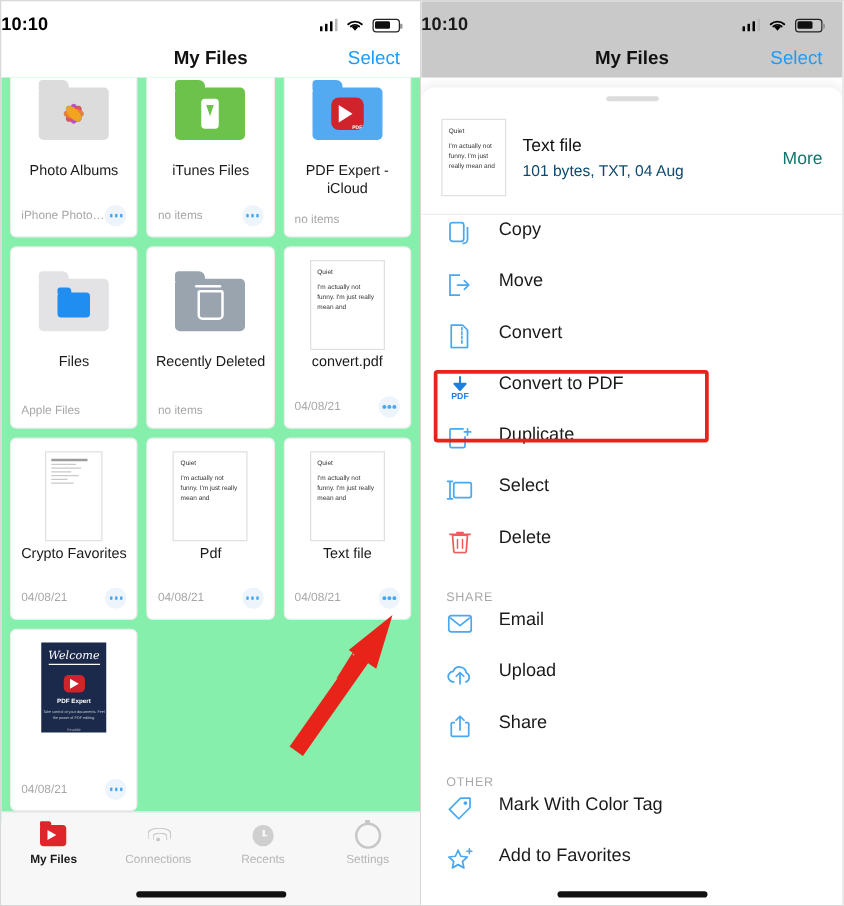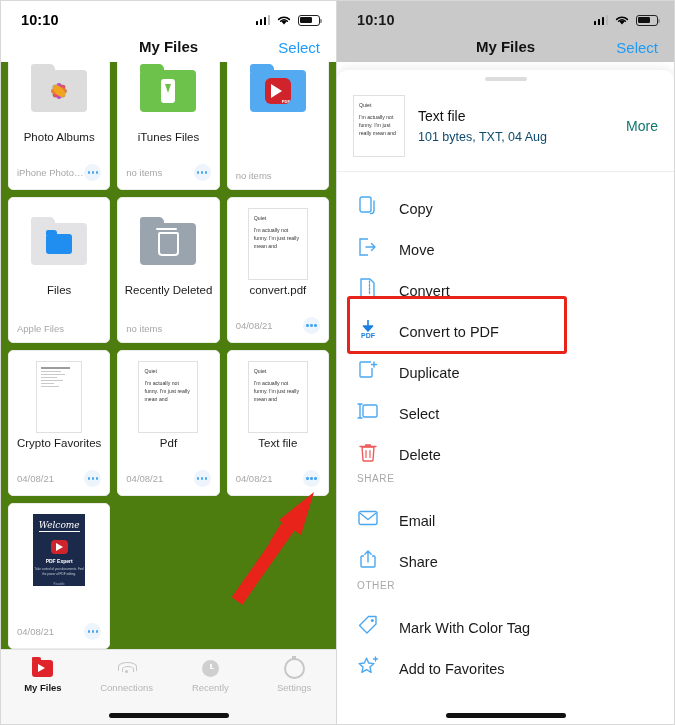--- a/index.html
+++ b/index.html
@@ -19,21 +19,21 @@
     position: relative;
     overflow: hidden;
     background: #ffffff;
   }
   .phone-left { width: 337px; height: 725px; border: 1px solid #d8d8d8; box-sizing: border-box; }
   .phone-right { width: 338px; height: 725px; border: 1px solid #d8d8d8; border-left: none; box-sizing: border-box; }
 
   .statusbar {
     height: 30px;
     display: flex; align-items: center;
-    padding: 8px 16px 0 20px;
+    padding: 8px 16px 0 0;
     box-sizing: border-box;
     position: relative;
     justify-content: flex-end;
   }
   .status-time {
     font-size: 14.5px; font-weight: bold; color: #000;
     letter-spacing: 0.1px;
   }
   .status-right {
     margin-left: auto;
@@ -62,21 +62,21 @@
   .navbar .title { font-size: 15px; color:#111; font-weight:600; }
   .navbar .select {
     position:absolute; right:16px; top:50%; transform:translateY(-50%);
     font-size: 15px; color:#1d9bf7;
   }
 
   
   .grid-scroll {
     position: absolute; top: 61px; left:0; right:0; bottom: 66px;
     overflow: hidden;
-    background:#4d7c0f;
+    background:#86efac;
   }
   .grid {
     display: grid;
     grid-template-columns: repeat(3, 1fr);
     gap: 7px;
     padding: 0 7px;
     margin-top: -18px;
   }
   .card {
     background: #fff;
@@ -266,21 +266,21 @@
     border-bottom:1px solid #ededed;
   }
   .file-head .doc { width:52px;height:62px; flex:0 0 auto; }
   .fh-text { flex:1; min-width:0; }
   .fh-name { font-size:14px; color:#111; margin-bottom:6px; }
   .fh-meta { font-size:12.5px; color:#0c4a6e; }
   .fh-more { font-size:14px; color:#0f766e; flex:0 0 auto; }
 
   .menu { padding-top:4px; }
   .menu-row {
-    display:flex; align-items:flex-end; gap:20px;
+    display:flex; align-items:flex-start; gap:20px;
     height:41px; padding:0 20px;
     position:relative;
   }
   .menu-row .label { font-size:14.5px; color:#1a1a1a; }
   .menu-icon { width:22px; height:22px; flex:0 0 auto; display:flex; align-items:center; justify-content:center; }
   .section-head {
     font-size:10px; color:#a8a8a8; letter-spacing:.6px;
     padding: 10px 20px 4px 20px;
   }
   .highlight-box {
@@ -367,20 +367,21 @@
               </div>
           </div>
         </div>
 
         <div class="card">
           <div class="thumb-wrap">
             <div class="folder blue">
               <div class="pdfexp-glyph"></div>
             </div>
           </div>
+          <div class="card-name">PDF Expert - iCloud</div>
           <div class="card-foot">
             <div class="card-sub">no items</div>
           </div>
         </div>
 
         <div class="card">
           <div class="thumb-wrap">
             <div class="folder lgrey">
               <div class="inner-blue"></div>
             </div>
@@ -527,21 +528,21 @@
               <i></i>
               <i></i>
             </div>
           </div>
         <div class="tab-label">Connections</div>
       </div>
       <div class="tab">
         <div class="tab-icon">
             <div class="ico-clock"></div>
           </div>
-        <div class="tab-label">Recently</div>
+        <div class="tab-label">Recents</div>
       </div>
       <div class="tab">
         <div class="tab-icon">
             <div class="ico-gear"></div>
           </div>
         <div class="tab-label">Settings</div>
       </div>
     </div>
 
     <div class="home-ind"></div>
@@ -668,20 +669,29 @@
         <div class="menu-row">
           <div class="menu-icon">
             <svg width="20" height="16" viewBox="0 0 20 16">
                 <rect x="1" y="1.5" width="18" height="13" rx="2" stroke="#4aa8f0" stroke-width="1.4" fill="none"></rect>
                 <path d="M2.5 3.5 L10 9.5 L17.5 3.5" stroke="#4aa8f0" stroke-width="1.4" fill="none" stroke-linecap="round" stroke-linejoin="round"></path>
               </svg>
           </div>
           <div class="label">Email</div>
         </div>
 
+        <div class="menu-row">
+          <div class="menu-icon">
+            <svg width="22" height="18" viewBox="0 0 22 18">
+                <path d="M6 14.5 a4.2 4.2 0 0 1 -0.4 -8.4 a5.4 5.4 0 0 1 10.4 1.1 a3.9 3.9 0 0 1 -0.3 7.3" stroke="#4aa8f0" stroke-width="1.4" fill="none" stroke-linecap="round"></path>
+                <path d="M11 16 V7 M8 10 L11 7 L14 10" stroke="#4aa8f0" stroke-width="1.4" fill="none" stroke-linecap="round" stroke-linejoin="round"></path>
+              </svg>
+          </div>
+          <div class="label">Upload</div>
+        </div>
 
         <div class="menu-row">
           <div class="menu-icon">
             <svg width="18" height="20" viewBox="0 0 18 20">
                 <path d="M5 7 H3 a1 1 0 0 0 -1 1 v9 a1 1 0 0 0 1 1 h12 a1 1 0 0 0 1 -1 V8 a1 1 0 0 0 -1 -1 h-2" stroke="#4aa8f0" stroke-width="1.4" fill="none"></path>
                 <path d="M9 13 V2 M5.8 5.2 L9 2 L12.2 5.2" stroke="#4aa8f0" stroke-width="1.4" fill="none" stroke-linecap="round" stroke-linejoin="round"></path>
               </svg>
           </div>
           <div class="label">Share</div>
         </div>

